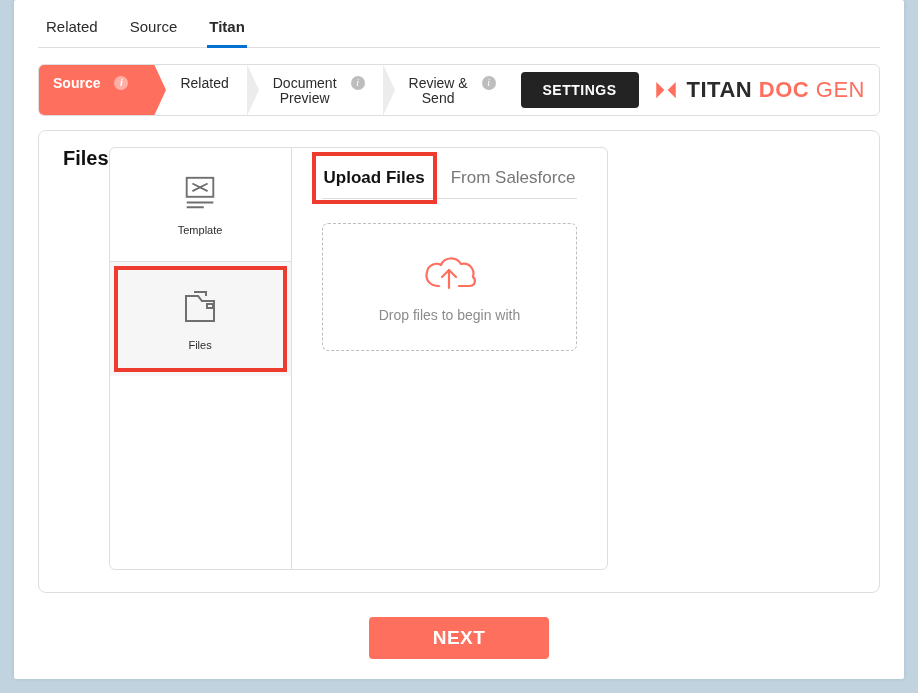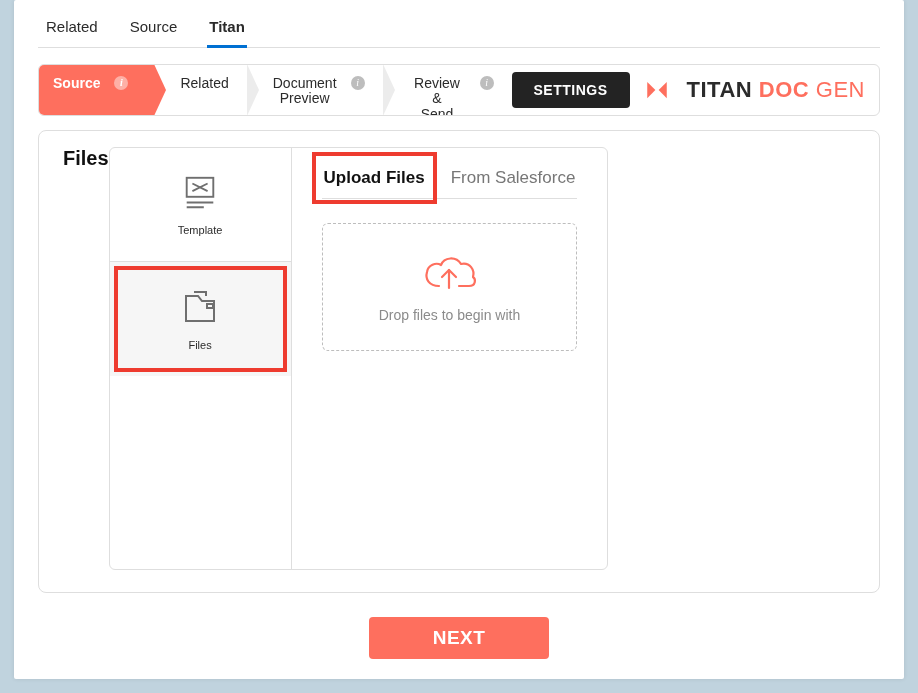--- a/index.html
+++ b/index.html
@@ -25,21 +25,21 @@
 
   
   .wiz{display:flex;align-items:center;border:1px solid var(--border);border-radius:6px;margin-top:16px;height:52px;overflow:hidden}
   .step{position:relative;display:flex;justify-content:center;gap:14px;height:100%;color:#2b2b2b;font-size:14px;padding:11px 18px 0 14px;white-space:nowrap;text-align:center;line-height:1.1}
   .step.active{background:var(--accent);color:#fff;font-weight:600;padding-right:26px}
   .step .info{width:14px;height:14px;border-radius:50%;background:#bdbdbd;color:#fff;font-size:10px;line-height:14px;text-align:center;font-style:italic;font-family:Georgia,serif;flex:0 0 auto}
   .step.active .info{background:rgba(255,255,255,.45)}
   .chev{width:0;height:0;border-top:26px solid transparent;border-bottom:26px solid transparent;border-left:12px solid #ececec;flex:0 0 auto}
   .chev.first{border-left-color:var(--accent)}
   .settings-btn{margin-left:auto;height:36px;background:var(--dark);color:#fff;font-weight:700;letter-spacing:.5px;font-size:14px;border-radius:4px;padding:0 22px;display:flex;align-items:center;cursor:pointer;margin-right:14px}
-  .brand{display:flex;align-items:flex-end;gap:17px;padding-right:14px}
+  .brand{display:flex;align-items:flex-end;gap:8px;padding-right:14px}
   .brand-mark{width:26px;height:26px;position:relative}
   .brand-text{font-size:22px;font-weight:800;letter-spacing:.5px;color:#2b2b2b;white-space:nowrap}
   .brand-text .doc{color:var(--accent);font-weight:800}
   .brand-text .light{font-weight:400}
 
   
   .panel{flex:1;border:1px solid var(--border);border-radius:8px;margin-top:14px;padding:16px 22px 22px 22px;display:flex;flex-direction:row}
   .panel h2{margin:0 0 14px 2px;font-size:20px;font-weight:700;color:#111}
 
   .two-col{display:flex;border:1px solid var(--border);border-radius:6px;min-height:340px;overflow:hidden}

